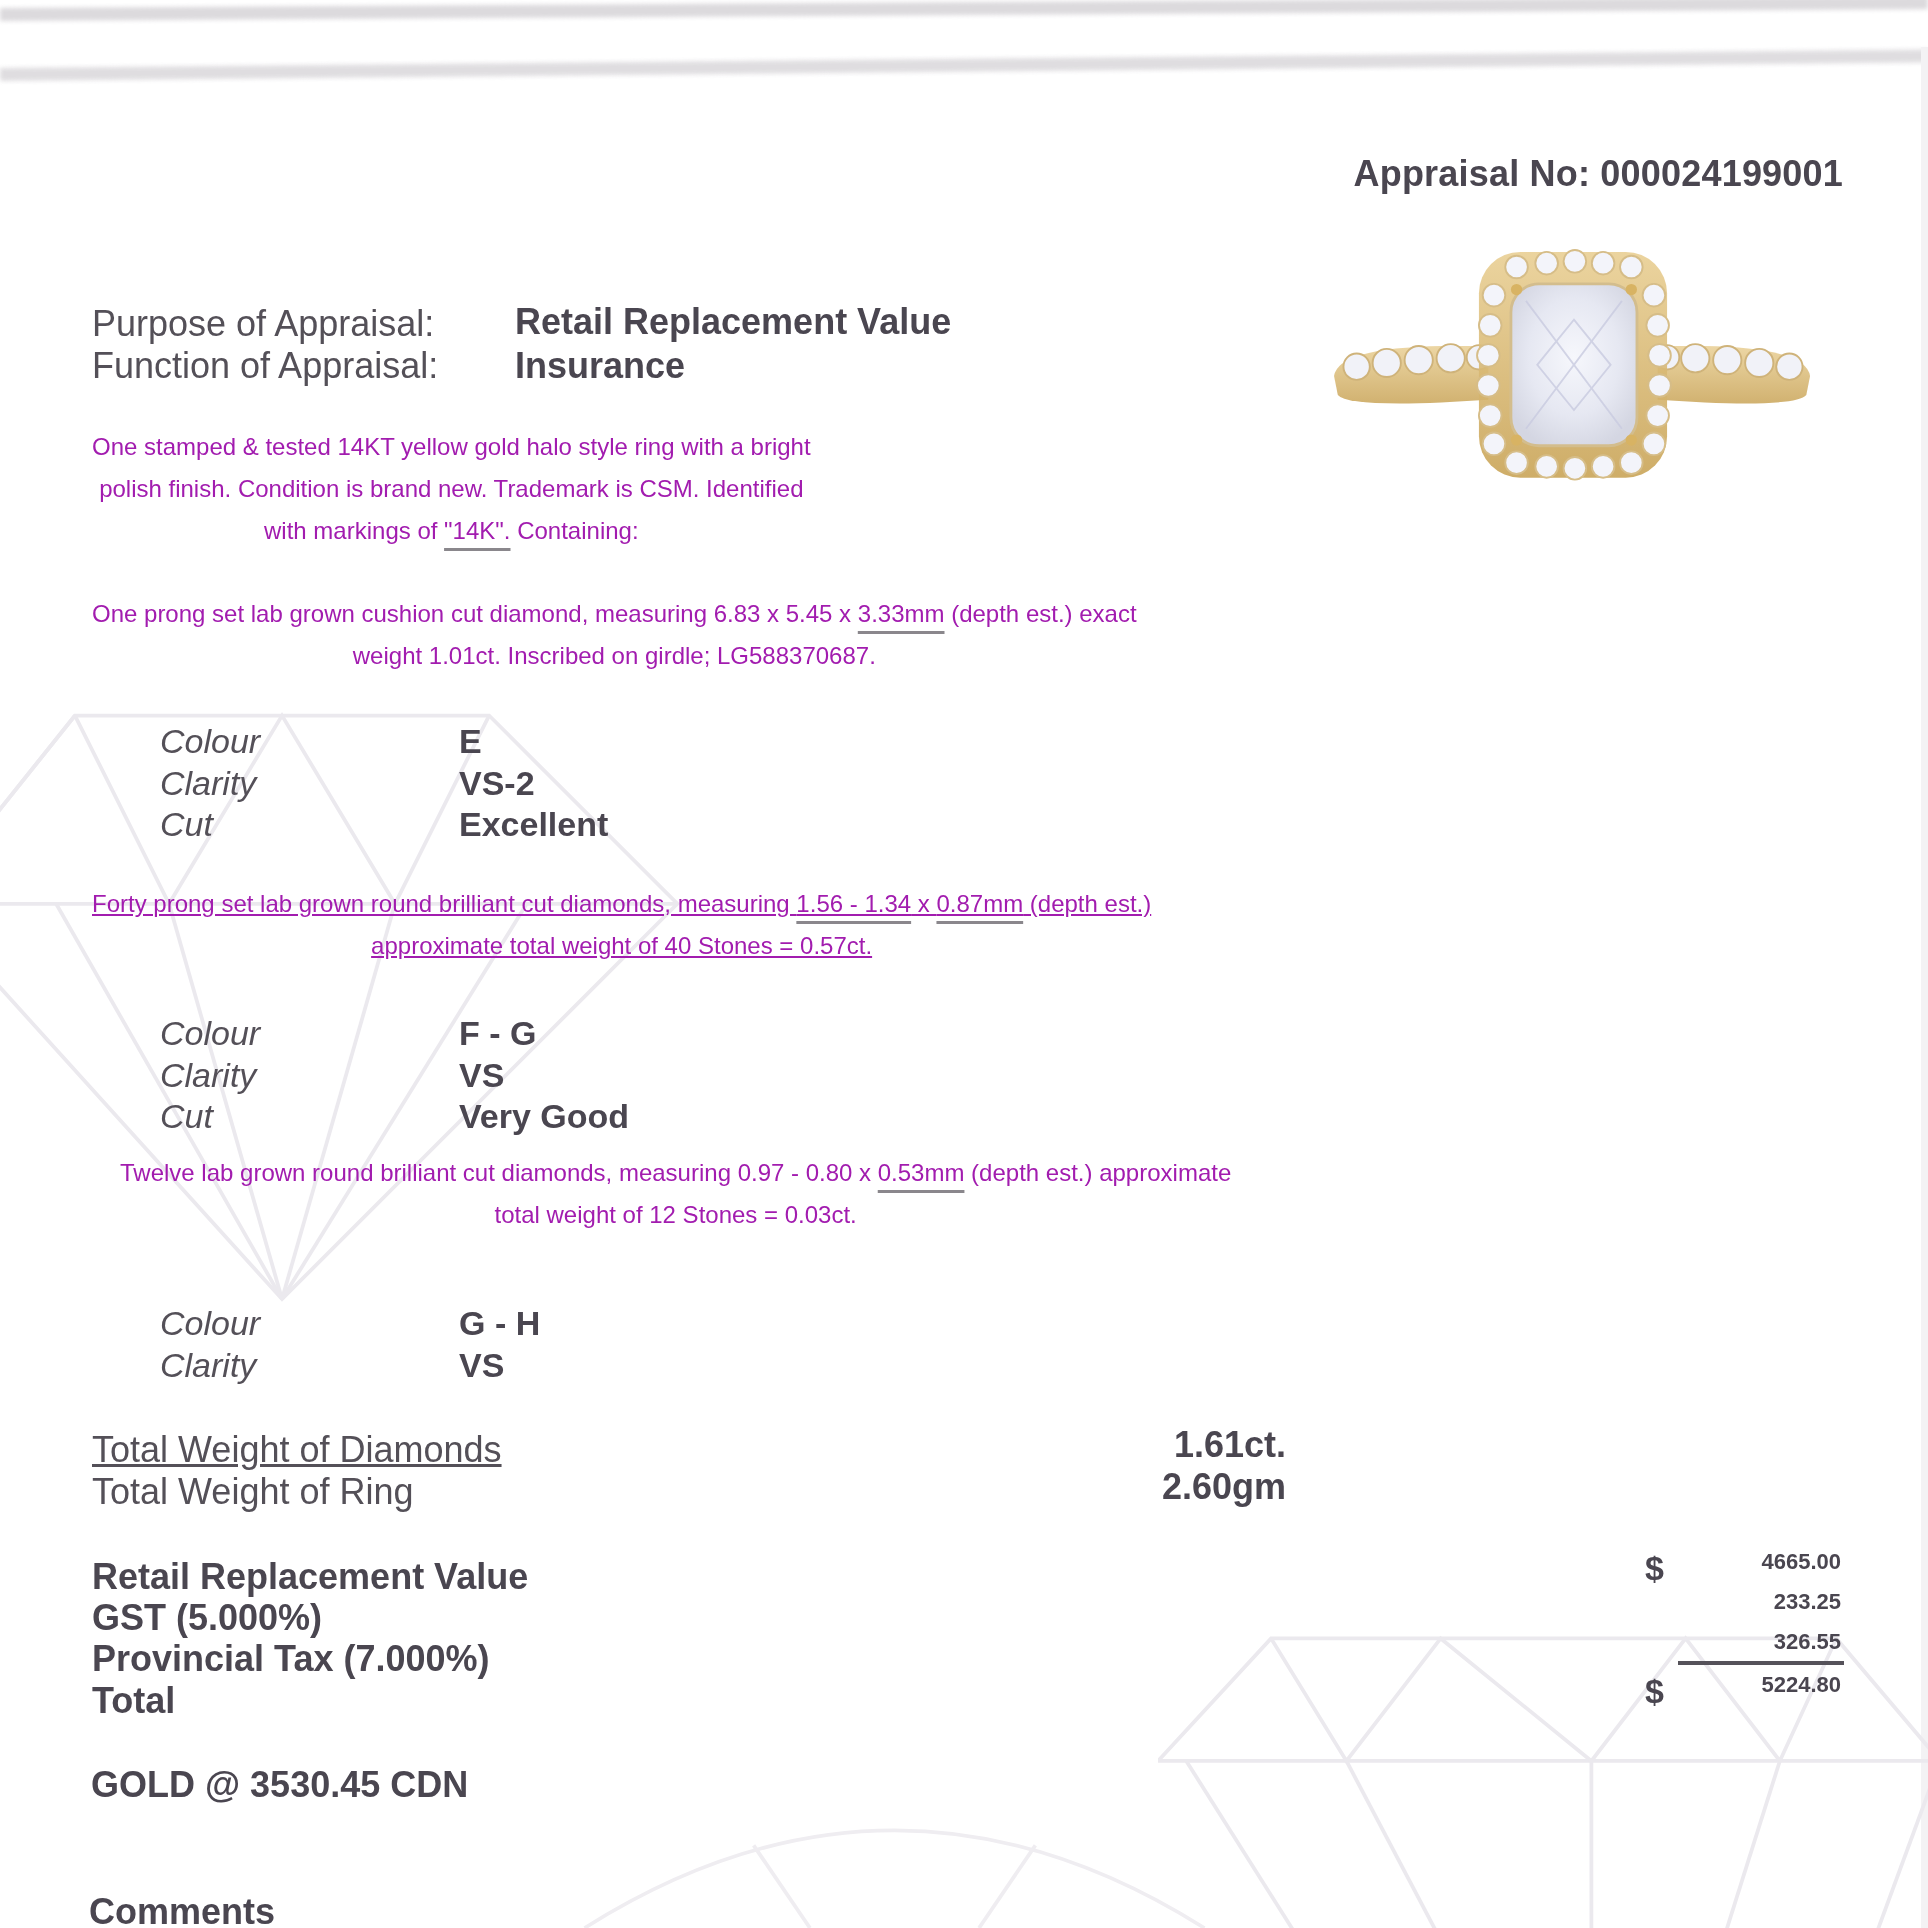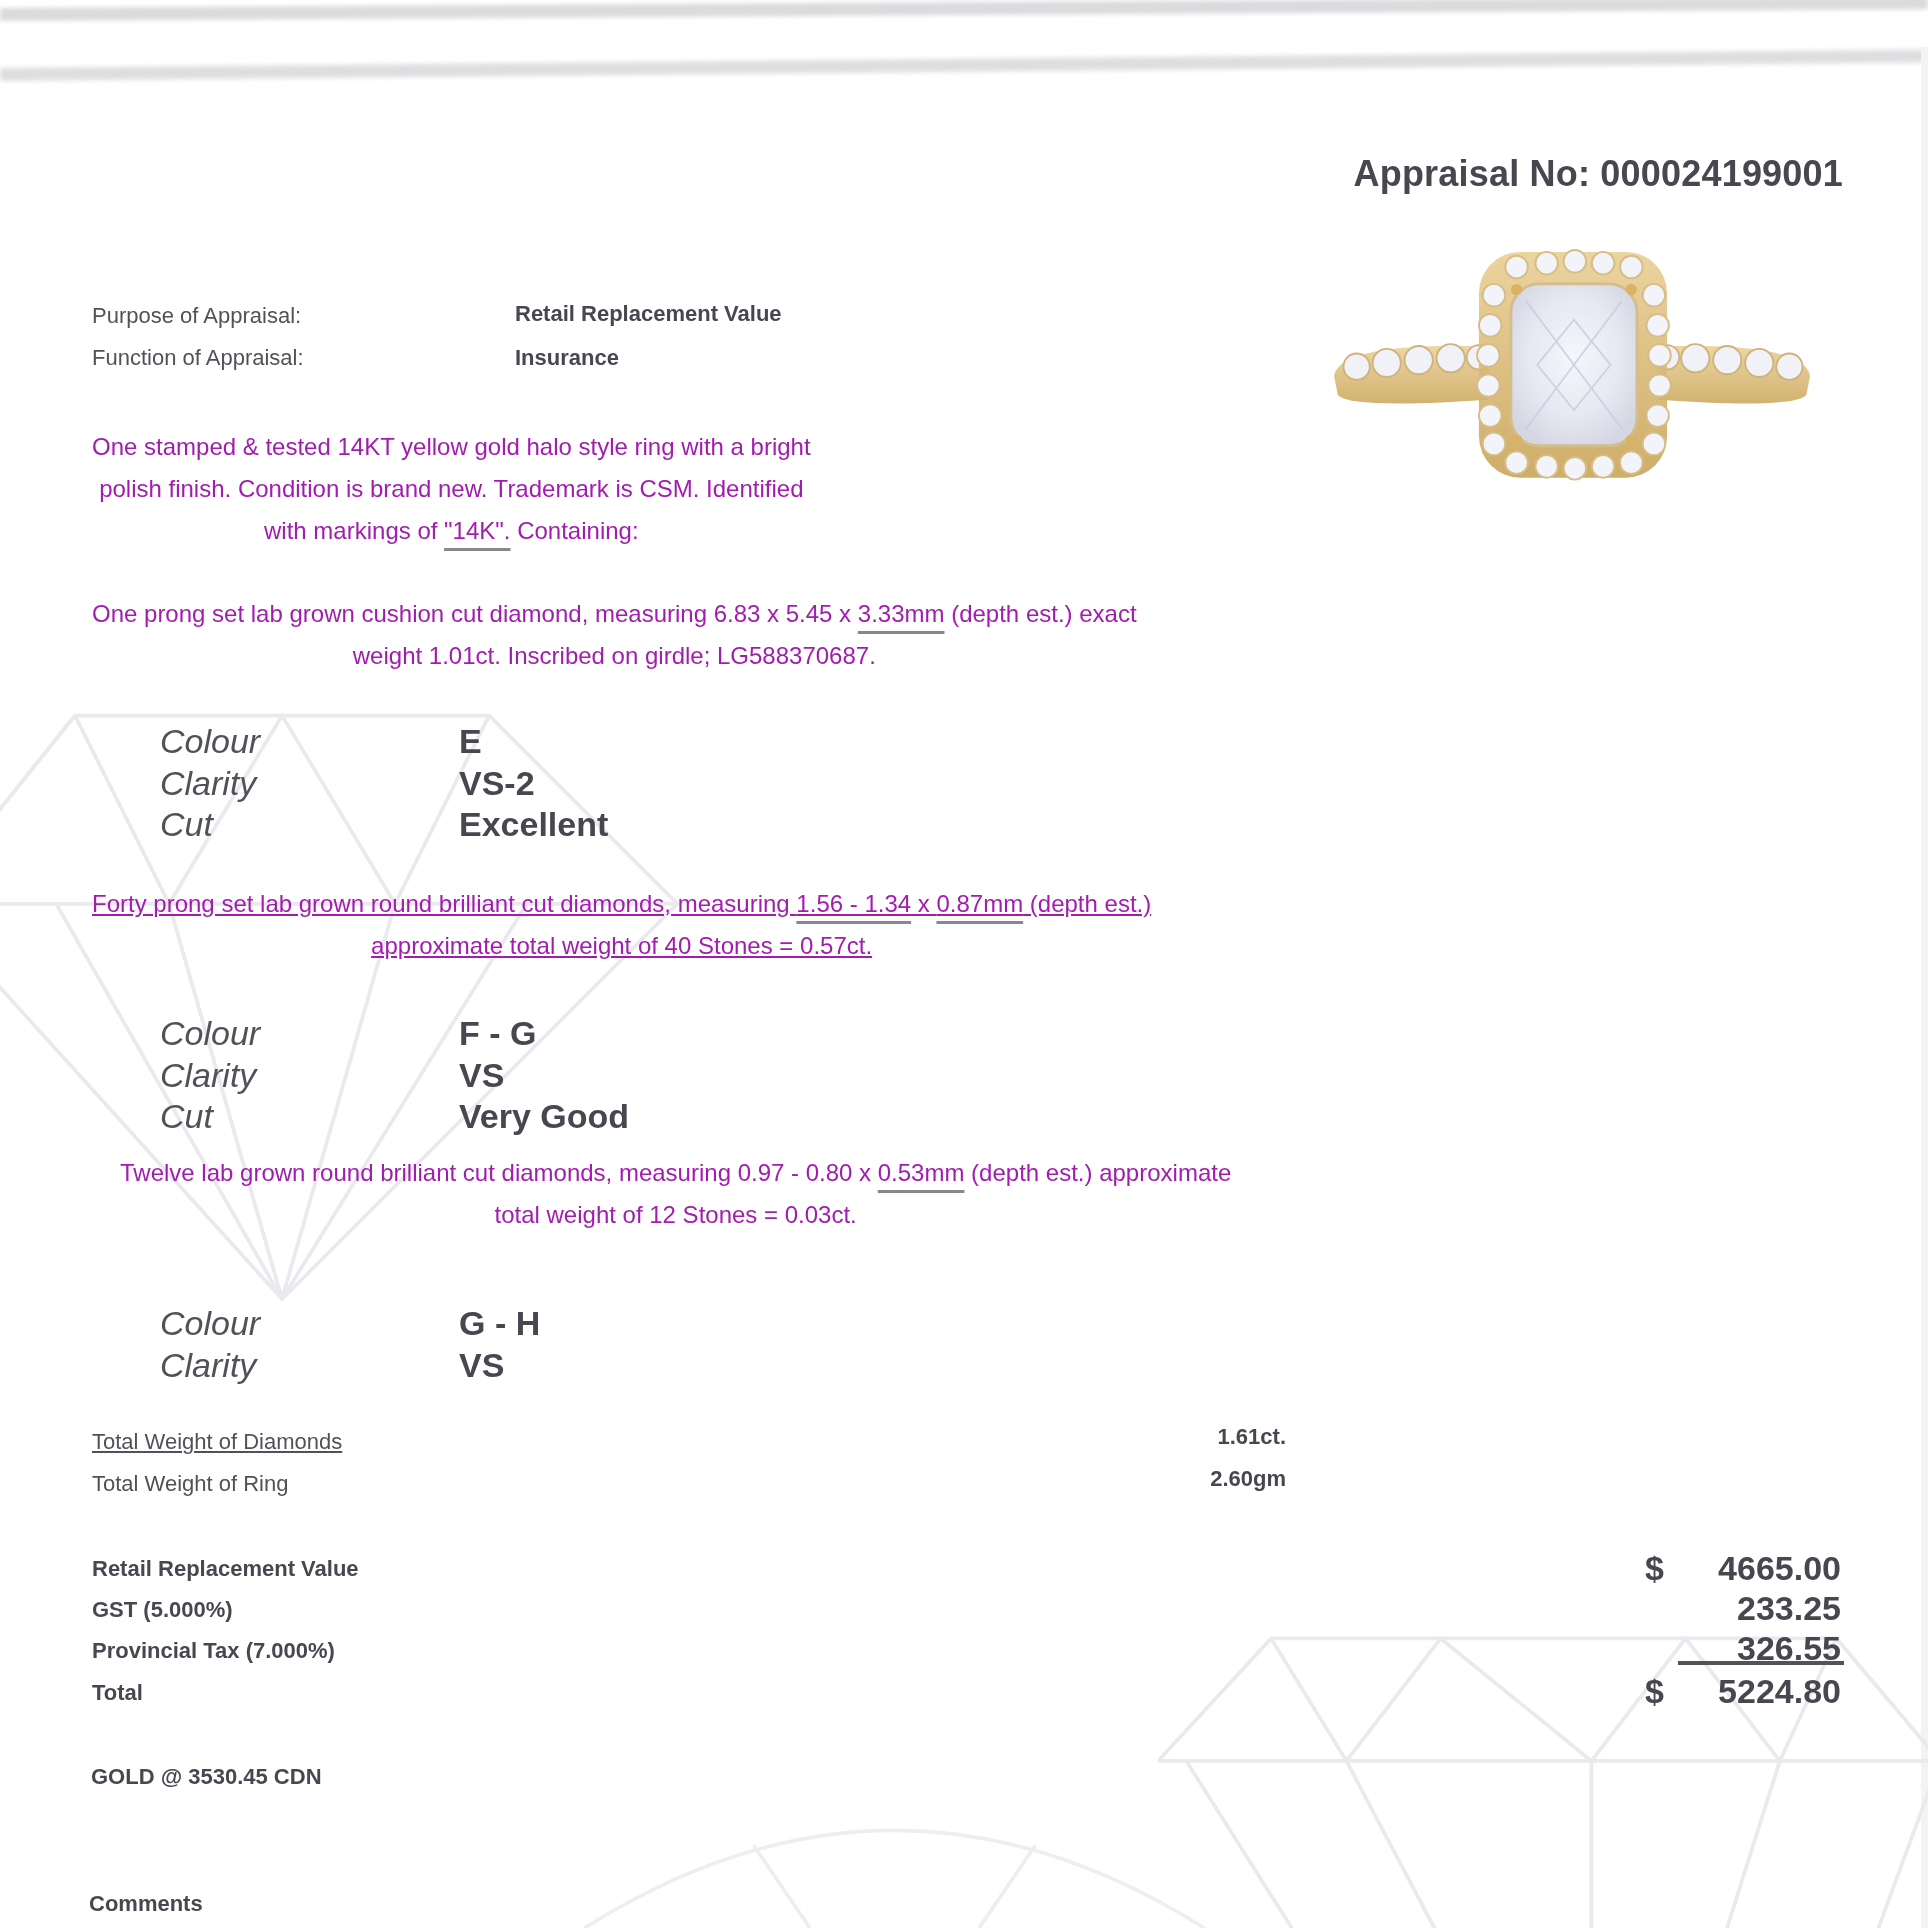--- a/index.html
+++ b/index.html
@@ -12,35 +12,35 @@
   .stripe { position:absolute; left:0; width:1928px; height:13px; background:#dcdadd; filter:blur(1.9px); }
   .stripe.s1 { top:7.5px; transform:rotate(-0.35deg); transform-origin:left; }
   .stripe.s2 { top:68px; height:13px; transform:rotate(-0.55deg); transform-origin:left; opacity:.9; }
   .paper-edge { position:absolute; left:1921px; top:47px; width:7.5px; height:1883px; background:#f3f2f4; }
 
   .watermark { position:absolute; pointer-events:none; }
   .watermark svg { display:block; }
 
   .abs { position:absolute; white-space:nowrap; }
   .bold { font-weight:bold; }
-  .t36 { font-size:22px; }
+  .t36 { font-size:36px; }
 
   #appraisal-no { top:153px; right:85px; font-size:36px; font-weight:bold; letter-spacing:0.2px; }
 
   .ring-photo { position:absolute; left:1328px; top:235px; width:490px; height:254px; }
 
   .kv-label { color:#545058; }
   .para { position:absolute; left:92px; font-size:24px; line-height:42px; color:#a21caf;text-align:center; }
   .u { text-decoration:underline; text-decoration-color:#8a878c; text-underline-offset:9.4px; text-decoration-thickness:2.8px; }
 
   .grade-row { position:absolute; font-size:34px; line-height:41px; }
   .grade-label { left:160px;font-style:italic; }
   .grade-value { left:459px; font-weight:bold; }
 
-  .money { position:absolute; right:87px; font-size:34px; font-weight:bold; text-align:right; }
+  .money { position:absolute; right:87px; font-size:22px; font-weight:bold; text-align:right; }
   .dollar { position:absolute; left:1645px; font-size:34px; font-weight:bold; }
   .total-rule { position:absolute; left:1678px; width:166px; top:1661px; height:3.8px; background:#55525a; }
 </style>
 </head>
 <body>
 
 <div class="stripe s1"></div>
 <div class="stripe s2"></div>
 <div class="paper-edge"></div>
 

